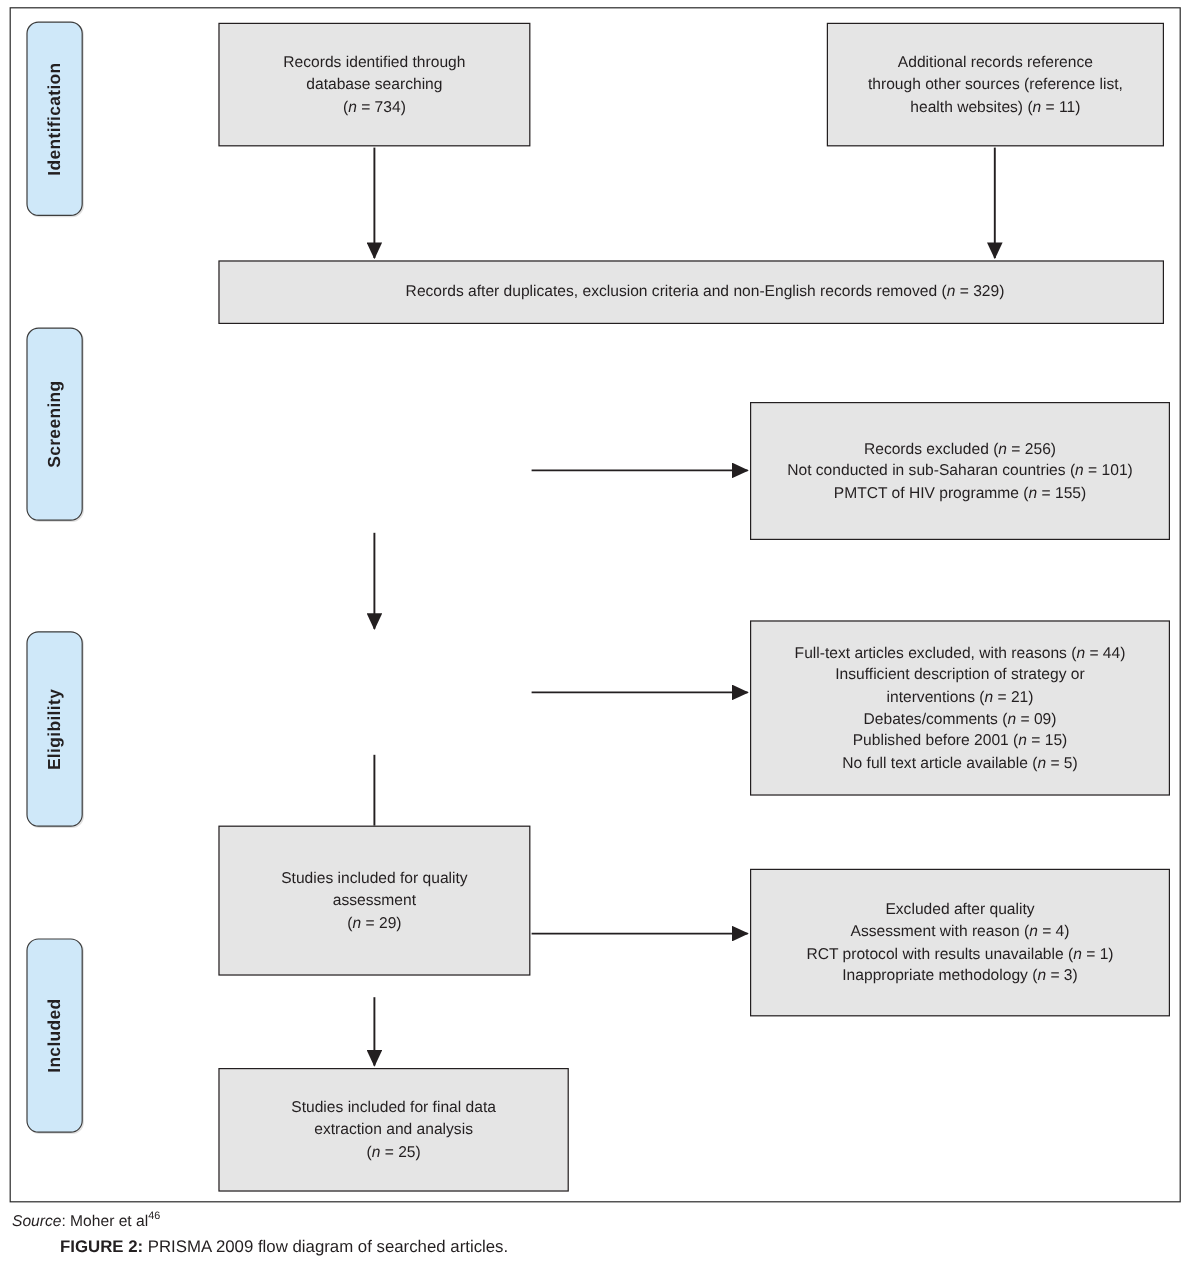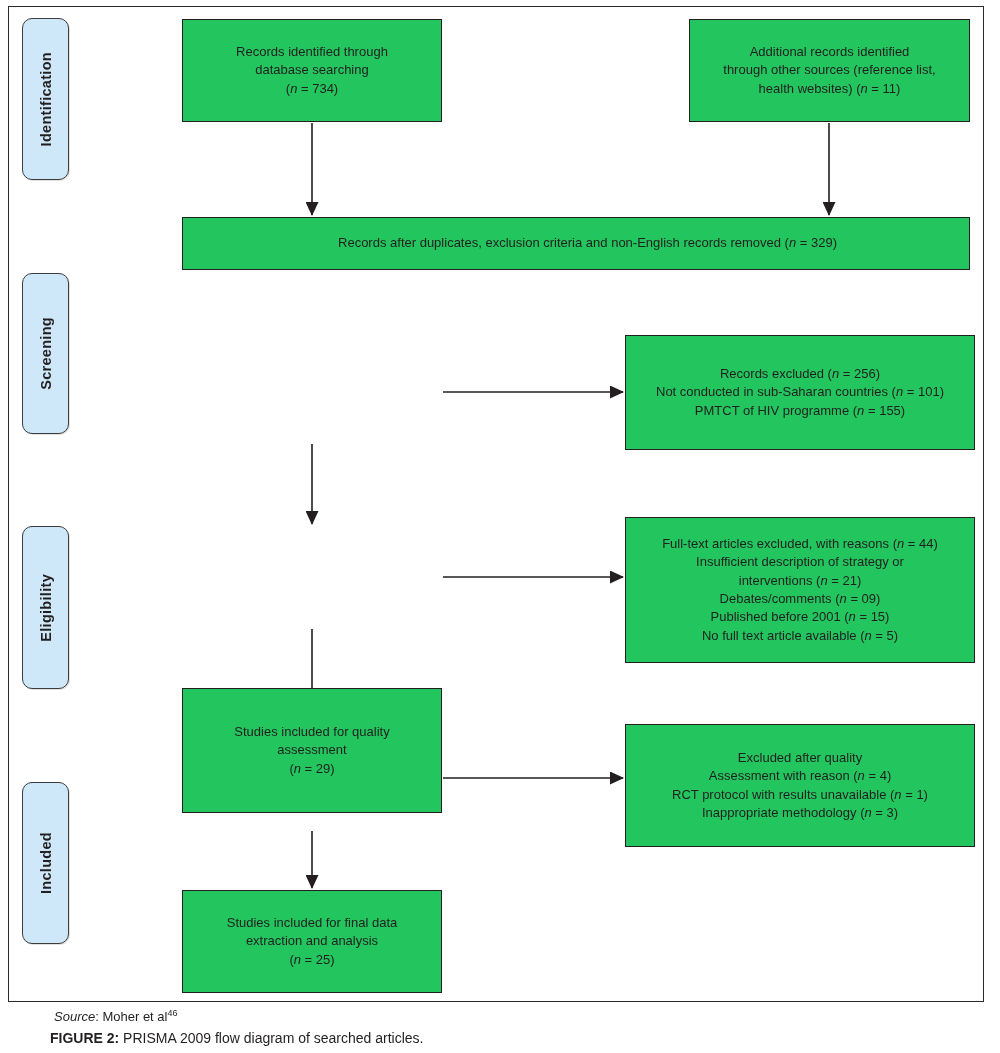--- a/index.html
+++ b/index.html
@@ -48,49 +48,49 @@
     color: #231f20;
     white-space: nowrap;
   }
   #stage-identification { top: 18px;  height: 162px; }
   #stage-screening      { top: 273px; height: 161px; }
   #stage-eligibility    { top: 526px; height: 163px; }
   #stage-included       { top: 782px; height: 162px; }
 
   .fbox {
     position: absolute;
-    background: #22c55e;
+    background: #e5e5e5;
     border: 1.6px solid #231f20;
     display: flex;
     flex-direction: column;
     align-items: center;
     justify-content: center;
     text-align: center;
     font-size: 13px;
     line-height: 1.42;
     padding: 4px 10px;
   }
   .fbox .line { white-space: nowrap; }
   #box-records-identified { left: 182px; top: 19px;  width: 260px; height: 103px; }
   #box-additional-records { left: 689px; top: 19px;  width: 281px; height: 103px; }
   #box-after-duplicates   { left: 182px; top: 217px; width: 788px; height: 53px; padding-left: 33px;  }
   #box-records-screened   { left: 182px; top: 341px; width: 260px; height: 102px; }
   #box-records-excluded   { left: 625px; top: 335px; width: 350px; height: 115px; }
   #box-fulltext-assessed  { left: 182px; top: 526px; width: 260px; height: 102px; }
   #box-fulltext-excluded  { left: 625px; top: 517px; width: 350px; height: 146px; }
   #box-quality-included   { left: 182px; top: 688px; width: 260px; height: 125px; }
   #box-quality-excluded   { left: 625px; top: 724px; width: 350px; height: 123px; }
-  #box-final-included     { left: 182px; top: 890px; width: 260px; height: 103px; }
+  #box-final-included     { left: 182px; top: 890px; width: 292px; height: 103px; }
 
   .source-line {
     position: absolute;
     left: 10px; top: 1008px;
     font-size: 13px;
   }
-  .source-line .italic { font-style: italic; margin-left: 44px; }
+  .source-line .italic { font-style: italic; }
   .source-line sup { font-size: 9px; }
   .caption-line {
     position: absolute;
     left: 10px; top: 1030px;
     font-size: 14px;
   }
   .caption-line .bold { font-weight: bold; margin-left: 40px; }
 </style>
 </head>
 <body>
@@ -128,21 +128,21 @@
     <span class="stage-text">Included</span>
   </div>
 
   <div class="fbox" id="box-records-identified">
     <div class="line">Records identified through</div>
     <div class="line">database searching</div>
     <div class="line">(<i>n</i> = 734)</div>
   </div>
 
   <div class="fbox" id="box-additional-records">
-    <div class="line">Additional records identified</div>
+    <div class="line">Additional records reference</div>
     <div class="line">through other sources (reference list,</div>
     <div class="line">health websites) (<i>n</i> = 11)</div>
   </div>
 
   <div class="fbox" id="box-after-duplicates">
     <div class="line">Records after duplicates, exclusion criteria and non-English records removed (<i>n</i> = 329)</div>
   </div>
 
 
   <div class="fbox" id="box-records-excluded">

